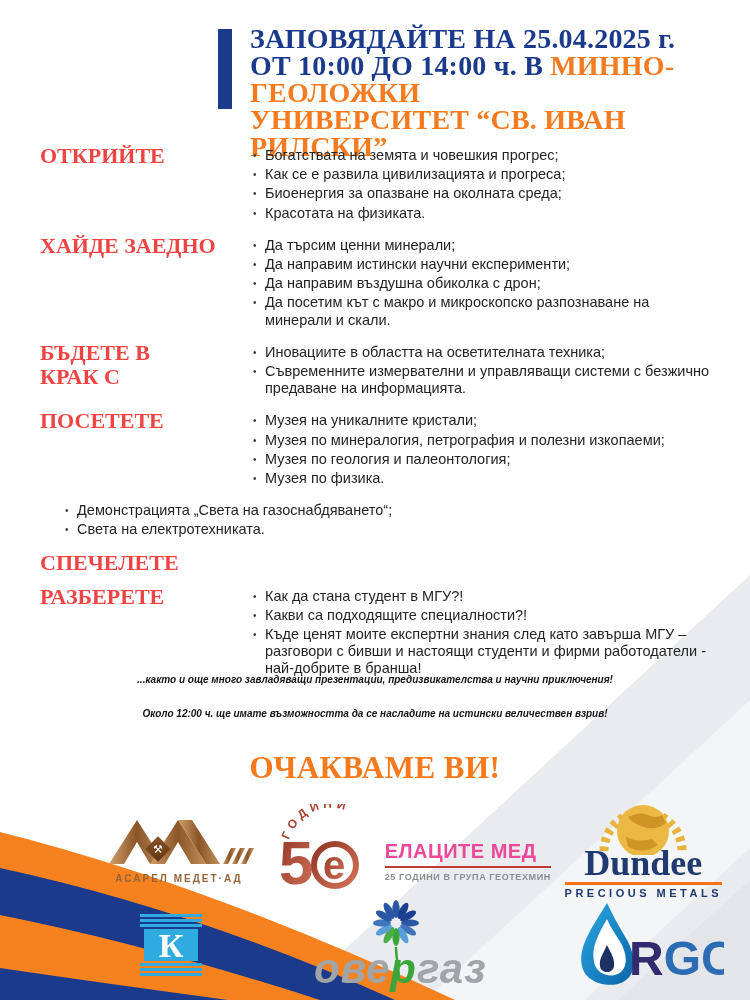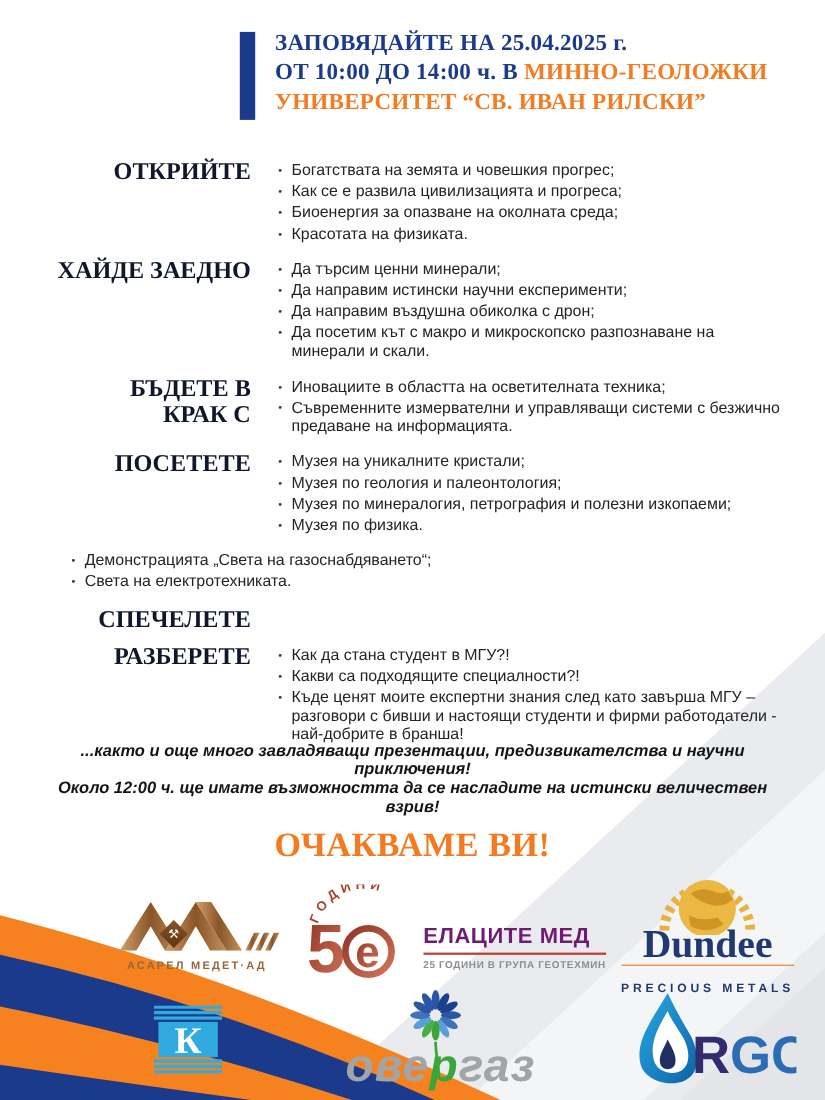--- a/index.html
+++ b/index.html
@@ -5,64 +5,64 @@
   html,body{margin:0;padding:0;background:#888;}
   .page{position:relative;width:750px;height:1000px;background:#ffffff;overflow:hidden;
         font-family:"Liberation Sans","DejaVu Sans",sans-serif;margin:0 auto;}
   .bg{position:absolute;inset:0;z-index:0;}
   .content{position:relative;z-index:1;width:100%;height:100%;}
 
   
   .header-bar{position:absolute;left:218px;top:29px;width:14px;height:80px;background:#1b3a8c;}
   .header-text{position:absolute;left:250px;top:25px;width:470px;
                font-family:"Liberation Serif","DejaVu Serif",serif;font-weight:bold;
-               font-size:21px;line-height:27px;color:#1b3a8c;letter-spacing:.2px;}
+               font-size:28px;line-height:27px;color:#1b3a8c;letter-spacing:.2px;}
   .header-text .orange{color:#f47b20;}
 
   
   .sections{position:absolute;left:40px;top:144px;width:676px;}
   .section{display:flex;margin-bottom:10px;}
-  .section-label{width:188px;flex:0 0 188px;text-align:right;
+  .section-label{width:188px;flex:0 0 188px;
                  font-family:"Liberation Serif","DejaVu Serif",serif;font-weight:bold;
-                 font-size:22px;line-height:24px;color:#0f172a;white-space:pre-line;}
+                 font-size:22px;line-height:24px;color:#ef4444;white-space:pre-line;}
   .section-body{flex:1;padding-left:24px;padding-top:3px;}
   .bullets{list-style:none;margin:0;padding:0;}
   .bullets li{position:relative;font-size:14.5px;line-height:17.2px;color:#242424;
               padding-left:13px;margin-bottom:2px;}
   .bullets li::before{content:"•";position:absolute;left:1px;top:0;font-size:10px;
                       line-height:17.2px;color:#3a3a3a;}
 
   
   .note{position:absolute;left:30px;width:690px;text-align:center;
-        font-style:italic;font-weight:bold;font-size:15px;color:#141414;}
+        font-style:italic;font-weight:bold;font-size:10px;color:#141414;}
   .note-1{top:674px;}
   .note-2{top:708px;}
   .closing{position:absolute;left:0;top:750px;width:100%;text-align:center;
            font-family:"Liberation Serif","DejaVu Serif",serif;font-weight:bold;
            font-size:31px;color:#f5791d;letter-spacing:.5px;}
 
   
   .logos-row{position:absolute;display:flex;align-items:center;justify-content:space-between;}
   .row1{top:800px;left:95px;right:28px;height:96px;}
   .row2{top:898px;left:140px;right:26px;height:94px;}
   .logo{display:flex;flex-direction:column;align-items:center;}
 
   .asarel-caption{margin-top:3px;font-size:10px;font-weight:bold;letter-spacing:2px;
                   color:#96653a;white-space:nowrap;}
 
   .elatsite{flex-direction:row;align-items:center;}
   .elatsite-text{margin-left:8px;padding-top:26px;}
-  .elatsite-name{font-size:20px;font-weight:bold;color:#701a75;letter-spacing:.5px;white-space:nowrap;}
+  .elatsite-name{font-size:20px;font-weight:bold;color:#ec4899;letter-spacing:.5px;white-space:nowrap;}
   .elatsite-rule{height:2px;background:#c13a32;margin:3px 0 4px 0;}
   .elatsite-sub{font-size:9px;font-weight:bold;color:#8a8e91;letter-spacing:.6px;white-space:nowrap;}
 
   .dundee-name{margin-top:-10px;font-family:"Liberation Serif","DejaVu Serif",serif;
                font-weight:bold;font-size:36px;color:#203a70;line-height:36px;text-align:center;}
   .dundee-sub{font-size:11px;font-weight:bold;letter-spacing:3.5px;color:#203a70;
-              border-top:1px solid #f97316;padding-top:15px;margin-top:1px;white-space:nowrap;}
+              border-top:3px solid #f97316;padding-top:2px;margin-top:1px;white-space:nowrap;}
 
   .kaolin{flex-direction:row;align-items:flex-start;}
   .kaolin-text{margin-left:10px;display:flex;flex-direction:column;align-items:flex-end;}
   .kaolin-name{font-family:"Liberation Serif","DejaVu Serif",serif;font-weight:bold;
                font-size:35px;color:#2fa9dd;line-height:40px;letter-spacing:1px;}
   .kaolin-sub{font-size:7.5px;font-weight:bold;color:#8c8c8c;letter-spacing:.5px;margin-top:9px;}
 </style>
 </head>
 <body>
 
@@ -124,22 +124,22 @@
           <li>Съвременните измервателни и управляващи системи с безжично предаване на информацията.</li>
         </ul>
           </div>
       </div>
 
       <div class="section">
         <div class="section-label">ПОСЕТЕТЕ</div>
         <div class="section-body">
             <ul class="bullets">
           <li>Музея на уникалните кристали;</li>
+          <li>Музея по минералогия, петрография и полезни изкопаеми;</li>
           <li>Музея по геология и палеонтология;</li>
-          <li>Музея по минералогия, петрография и полезни изкопаеми;</li>
           <li>Музея по физика.</li>
         </ul>
           </div>
       </div>
 
       <div class="section">
         <div class="section-body">
             <ul class="bullets">
           <li>Демонстрацията „Света на газоснабдяването“;</li>
           <li>Света на електротехниката.</li>

